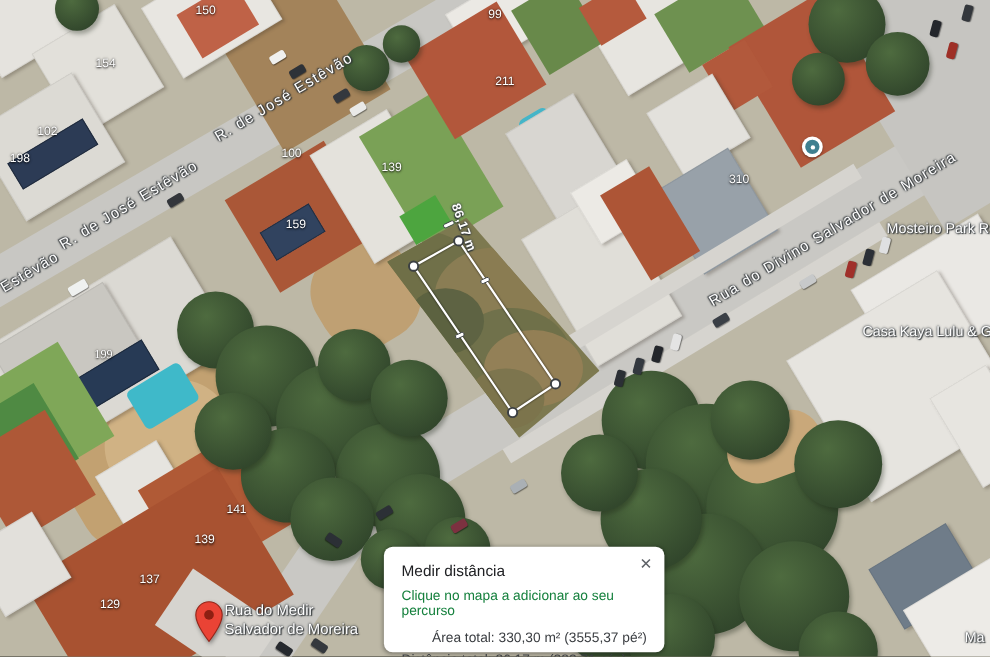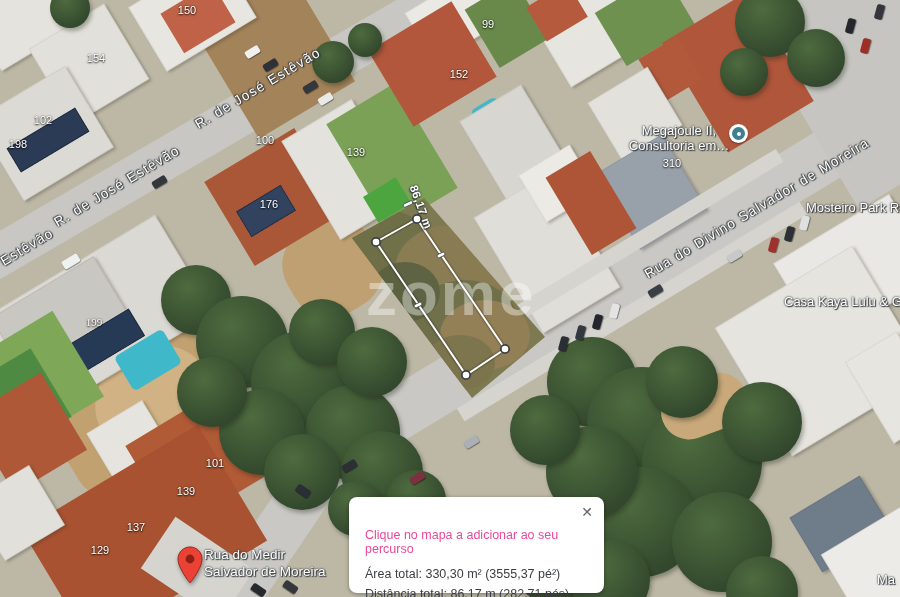--- a/index.html
+++ b/index.html
@@ -43,23 +43,23 @@
   .pin{position:absolute;z-index:50;filter:drop-shadow(1px 2px 2px rgba(0,0,0,.4));}
   .poi-dot{position:absolute;z-index:45;width:19px;height:19px;border-radius:50%;background:#fff;
     box-shadow:0 1px 2px rgba(0,0,0,.4);display:flex;align-items:center;justify-content:center;}
   .poi-inner{width:13px;height:13px;border-radius:50%;background:#3f7f90;position:relative;}
   .poi-inner::after{content:"";position:absolute;left:4.5px;top:4.5px;width:4px;height:4px;border-radius:50%;background:#fff;}
   .dist-label{position:absolute;z-index:32;color:#fff;font-size:11.5px;font-weight:700;letter-spacing:.5px;
     white-space:nowrap;text-shadow:0 0 2px #3e4347,0 0 2px #3e4347,1px 1px 1px rgba(40,44,47,.9);}
   .panel{position:absolute;left:349px;top:497px;width:255px;height:96px;z-index:60;background:#fff;
     border-radius:8px;box-shadow:0 1px 4px rgba(0,0,0,.35);padding:14px 16px;}
   .panel-title{font-size:14px;font-weight:500;color:#202124;}
-  .panel-sub{font-size:12.5px;color:#ec4899;margin-top:17px;}
+  .panel-sub{font-size:12.5px;color:#15803d;margin-top:7px;}
   .panel-line{font-size:12.5px;color:#3b3e42;margin-top:6px;}
-  .panel-line.first{margin-top:11px;}
+  .panel-line.first{margin-top:11px;text-align:right;}
   .panel-close{position:absolute;top:8px;right:11px;font-size:14px;color:#5f6368;cursor:pointer;line-height:14px;}
 </style>
 </head>
 <body>
 
 <div class="stage">
 
   <div class="layer" id="ground">
       <div class="rect flat" style="left: -100px; top: 71px; width: 760px; height: 42px; background: rgb(200, 199, 195); transform: rotate(-30.2deg); border-radius: 0px;"></div>
       <div class="rect flat" style="left: 275px; top: 257px; width: 680px; height: 52px; background: rgb(201, 200, 196); transform: rotate(-31.1deg); border-radius: 0px;"></div>
@@ -180,21 +180,20 @@
       <div class="car" style="left: 410px; top: 474px; width: 15px; height: 8px; background: rgb(124, 49, 64); transform: rotate(-31deg);"></div>
       <div class="car" style="left: 342px; top: 462px; width: 15px; height: 8px; background: rgb(44, 48, 54); transform: rotate(-31deg);"></div>
       <div class="car" style="left: 296px; top: 487px; width: 15px; height: 8px; background: rgb(43, 47, 53); transform: rotate(34deg);"></div>
       <div class="car" style="left: 251px; top: 586px; width: 15px; height: 8px; background: rgb(38, 41, 46); transform: rotate(34deg);"></div>
       <div class="car" style="left: 283px; top: 583px; width: 15px; height: 8px; background: rgb(52, 56, 61); transform: rotate(34deg);"></div>
       <div class="car" style="left: 843px; top: 22px; width: 15px; height: 8px; background: rgb(36, 39, 44); transform: rotate(-75deg);"></div>
       <div class="car" style="left: 858px; top: 42px; width: 15px; height: 8px; background: rgb(158, 47, 38); transform: rotate(-75deg);"></div>
       <div class="car" style="left: 872px; top: 8px; width: 15px; height: 8px; background: rgb(51, 55, 60); transform: rotate(-75deg);"></div>
     </div>
 
-  <div class="watermark">zome</div>
 
   <svg id="msvg" width="900" height="597">
       <polygon points="417,219 376,242 466,375 505,349" class="mline"></polygon>
       <rect x="403" y="202.2" width="10" height="3.6" rx="1.5" class="mtick" transform="rotate(-25 408 204)"></rect>
       <rect x="437" y="253.2" width="8" height="3.6" rx="1.5" class="mtick" transform="rotate(-25 441 255)"></rect>
       <rect x="414" y="303.2" width="8" height="3.6" rx="1.5" class="mtick" transform="rotate(-25 418 305)"></rect>
       <circle cx="417" cy="219" r="4.2" class="mnode"></circle>
       <circle cx="376" cy="242" r="4.2" class="mnode"></circle>
       <circle cx="466" cy="375" r="4.2" class="mnode"></circle>
       <circle cx="505" cy="349" r="4.2" class="mnode"></circle>
@@ -206,33 +205,29 @@
       <div class="street-label" style="left: 258px; top: 88px; font-size: 13.5px; transform: translate(-50%, -50%) rotate(-31deg);">R. de José Estêvão</div>
       <div class="street-label" style="left: 117px; top: 186px; font-size: 13.5px; transform: translate(-50%, -50%) rotate(-31deg);">R. de José Estêvão</div>
       <div class="street-label" style="left: 27px; top: 247px; font-size: 13.5px; transform: translate(-50%, -50%) rotate(-31deg);">Estêvão</div>
       <div class="street-label" style="left: 757px; top: 208px; font-size: 13.5px; transform: translate(-50%, -50%) rotate(-31deg);">Rua do Divino Salvador de Moreira</div>
       <div class="hnum" style="left: 187px; top: 10px;">150</div>
       <div class="hnum" style="left: 96px; top: 58px;">154</div>
       <div class="hnum" style="left: 43px; top: 120px;">102</div>
       <div class="hnum" style="left: 18px; top: 144px;">198</div>
       <div class="hnum" style="left: 265px; top: 140px;">100</div>
       <div class="hnum" style="left: 356px; top: 152px;">139</div>
-      <div class="hnum" style="left: 269px; top: 204px;">176</div>
-      <div class="hnum" style="left: 450px; top: 24px; margin-left: 38px;">99</div>
-      <div class="hnum" style="left: 459px; top: 74px;">152</div>
+      <div class="hnum" style="left: 269px; top: 204px;">159</div>
+      <div class="hnum" style="left: 450px; top: 13px;">99</div>
+      <div class="hnum" style="left: 459px; top: 74px;">211</div>
       <div class="hnum" style="left: 94px; top: 322px; font-family: Liberation Serif, serif;">199</div>
       <div class="hnum" style="left: 672px; top: 163px;">310</div>
-      <div class="hnum" style="left: 215px; top: 463px;">101</div>
+      <div class="hnum" style="left: 215px; top: 463px;">141</div>
       <div class="hnum" style="left: 186px; top: 491px;">139</div>
       <div class="hnum" style="left: 136px; top: 527px;">137</div>
       <div class="hnum" style="left: 100px; top: 550px;">129</div>
-      <div class="poi-label" style="left: 679px; top: 138px; text-align: center; transform: translate(-50%, -50%);">
-        <div>Megajoule II,</div>
-        <div>Consultoria em…</div>
-      </div>
       <div class="poi-label" style="left: 806px; top: 207px; text-align: left; transform: translate(0px, -50%);">
         <div>Mosteiro Park Re</div>
       </div>
       <div class="poi-label" style="left: 784px; top: 301px; text-align: left; transform: translate(0px, -50%);">
         <div>Casa Kaya Lulu &amp; Ga</div>
       </div>
       <div class="poi-label" style="left: 877px; top: 579px; text-align: left; transform: translate(0px, -50%);">
         <div>Ma</div>
       </div>
     </div>
@@ -246,18 +241,19 @@
     <circle cx="13" cy="13" r="4.4" fill="#8e1f12"></circle>
   </svg>
 
   <div class="pin-label">
     <div>Rua do Medir</div>
     <div>Salvador de Moreira</div>
   </div>
 
   <div class="panel">
     <div class="panel-close">✕</div>
+    <div class="panel-title">Medir distância</div>
     <div class="panel-sub">Clique no mapa a adicionar ao seu percurso</div>
     <div class="panel-line first">Área total: 330,30 m² (3555,37 pé²)</div>
     <div class="panel-line">Distância total: 86,17 m (282,71 pés)</div>
   </div>
 
 </div>
 
 </body></html>

